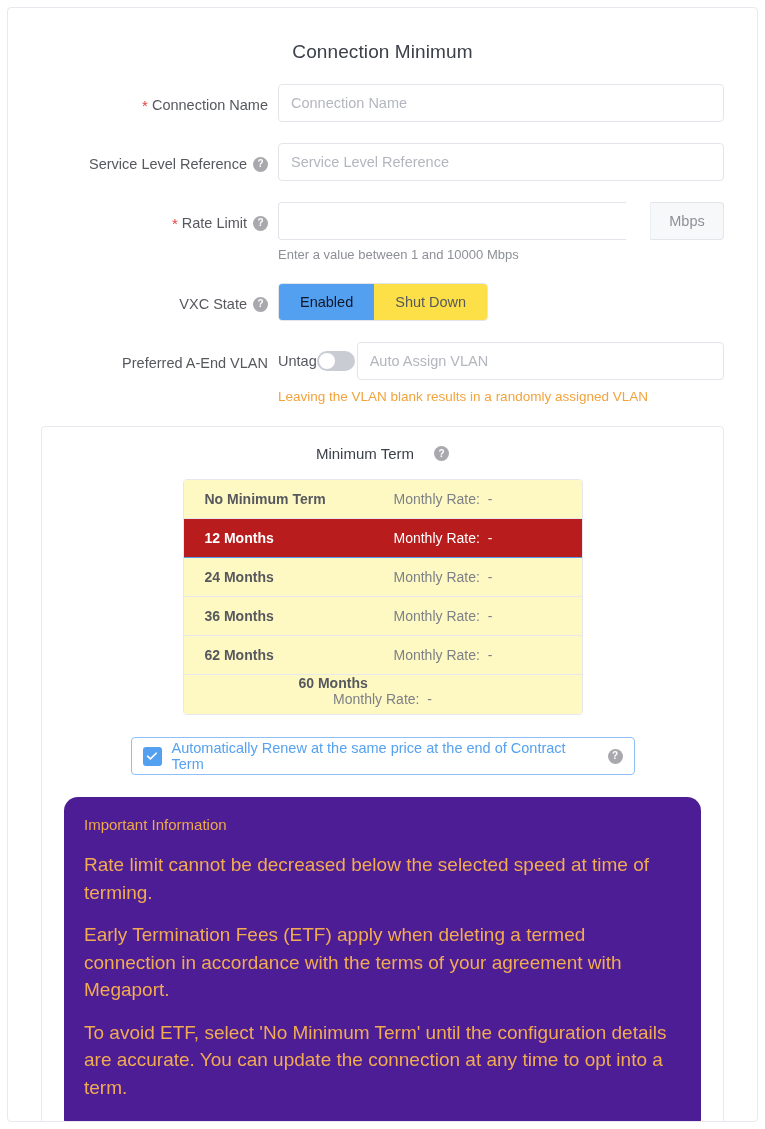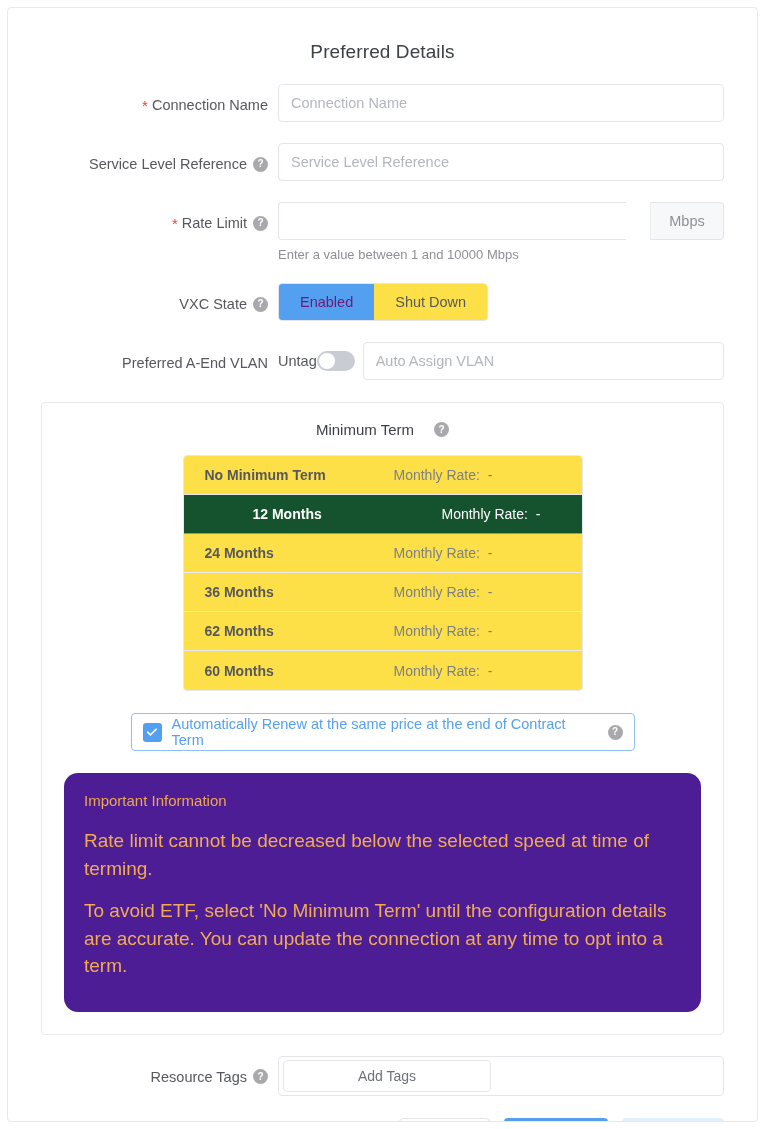--- a/index.html
+++ b/index.html
@@ -130,41 +130,41 @@
   .seg-btn {
     padding: 0 21px;
     display: flex; align-items: center; justify-content: center;
     font-size: 14.5px;
     background: #fde047;
     color: #56585e;
     cursor: pointer;
     border: none;
     font-family: "Liberation Sans", sans-serif;
   }
-  .seg-btn.active { background: #54a0f0; color: #701a75; }
+  .seg-btn.active { background: #54a0f0; color: #0f172a; }
 
   
   .toggle-wrap { display: flex; align-items: center; }
   .untag-label { font-size: 14.5px; color: #56585e; }
   .toggle {
     width: 38px; height: 20px;
     border-radius: 10px;
     background: #c9ccd2;
     position: relative;
     cursor: pointer;
     flex: 0 0 auto;
   }
   .toggle .knob {
     position: absolute;
     top: 2px; left: 2px;
     width: 16px; height: 16px;
     border-radius: 50%;
     background: #ffffff;
   }
-  .vlan-input { flex: 1 1 auto; margin-left: 8px; }
+  .vlan-input { flex: 1 1 auto; margin-left: 2px; }
 
   
   .term-card {
     margin: 22px 33px 0 33px;
     border: 1px solid #e8e8ef;
     border-radius: 4px;
     padding: 18px 0 22px 0;
   }
   .term-title {
     text-align: center;
@@ -179,35 +179,35 @@
     margin: 17px auto 0 auto;
     width: 400px;
     border: 1px solid #e6e8ed;
     border-radius: 4px;
     overflow: hidden;
   }
   .term-row {
     display: flex;
     align-items: center;
     height: 39px;
-    background: #fde047;
+    background: #fef9c3;
     border-bottom: 1px solid #e6e8ed;
     cursor: pointer;
     font-size: 14px;
   }
-  .term-row:last-child { border-bottom: none; }
+  .term-row:last-child { border-bottom: none; flex-direction: column; }
   .term-row .term-name {
     flex: 0 0 auto;
     padding-left: 21px;
     width: 210px;
     color: #56585e;
     font-weight: bold;
   }
   .term-row .term-rate { color: #7d8087; }
-  .term-row.selected { background: #14532d; border-bottom-color: #54a0f0; padding-left: 48px; }
+  .term-row.selected { background: #b91c1c; border-bottom-color: #54a0f0; }
   .term-row.selected .term-name,
   .term-row.selected .term-rate { color: #ffffff; }
 
   
   .renew-box {
     margin: 22px auto 0 auto;
     width: 504px;
     border: 1px solid #8ec0f5;
     border-radius: 4px;
     height: 38px;
@@ -308,21 +308,21 @@
   .btn-cancel { background: #ffffff; border-color: #e3e5eb; color: #56585e; min-width: 84px; }
   .btn-back { background: #54a0f0; color: #ffffff; min-width: 102px; }
   .btn-next { background: #e2f0fd; color: #7cb8f3; min-width: 98px; }
   .circle-icon { width: 17px; height: 17px; flex: 0 0 auto; }
 </style>
 </head>
 <body>
 
 <div class="page">
 
-  <div class="page-title">Preferred Details</div>
+  <div class="page-title">Connection Minimum</div>
 
   <div class="form-row">
     <div class="row-label">
       <span class="req-star">*</span>
       <span>Connection Name</span>
     </div>
     <div class="row-field">
       <input class="txt" type="text" placeholder="Connection Name" style="">
     </div>
   </div>
@@ -378,20 +378,21 @@
     <div class="row-field">
       <div class="toggle-wrap">
         <span class="untag-label">Untag</span>
         <div class="toggle">
           <div class="knob"></div>
         </div>
         <div class="vlan-input">
           <input class="txt" type="text" placeholder="Auto Assign VLAN" style="">
         </div>
       </div>
+      <div class="hint-warn">Leaving the VLAN blank results in a randomly assigned VLAN</div>
     </div>
   </div>
 
   <div class="term-card">
     <div class="term-title">
       <span>Minimum Term</span>
       <span class="help-icon">
           <span>?</span>
         </span>
     </div>
@@ -443,20 +444,21 @@
       </div>
       <div class="renew-label">Automatically Renew at the same price at the end of Contract Term</div>
       <span class="help-icon">
           <span>?</span>
         </span>
     </div>
 
     <div class="info-panel">
       <div class="info-heading">Important Information</div>
       <div class="info-para">Rate limit cannot be decreased below the selected speed at time of terming.</div>
+      <div class="info-para">Early Termination Fees (ETF) apply when deleting a termed connection in accordance with the terms of your agreement with Megaport.</div>
       <div class="info-para">To avoid ETF, select 'No Minimum Term' until the configuration details are accurate. You can update the connection at any time to opt into a term.</div>
     </div>
   </div>
 
   <div class="form-row">
     <div class="row-label">
       <span>Resource Tags</span>
       <span class="help-icon">
           <span>?</span>
         </span>

